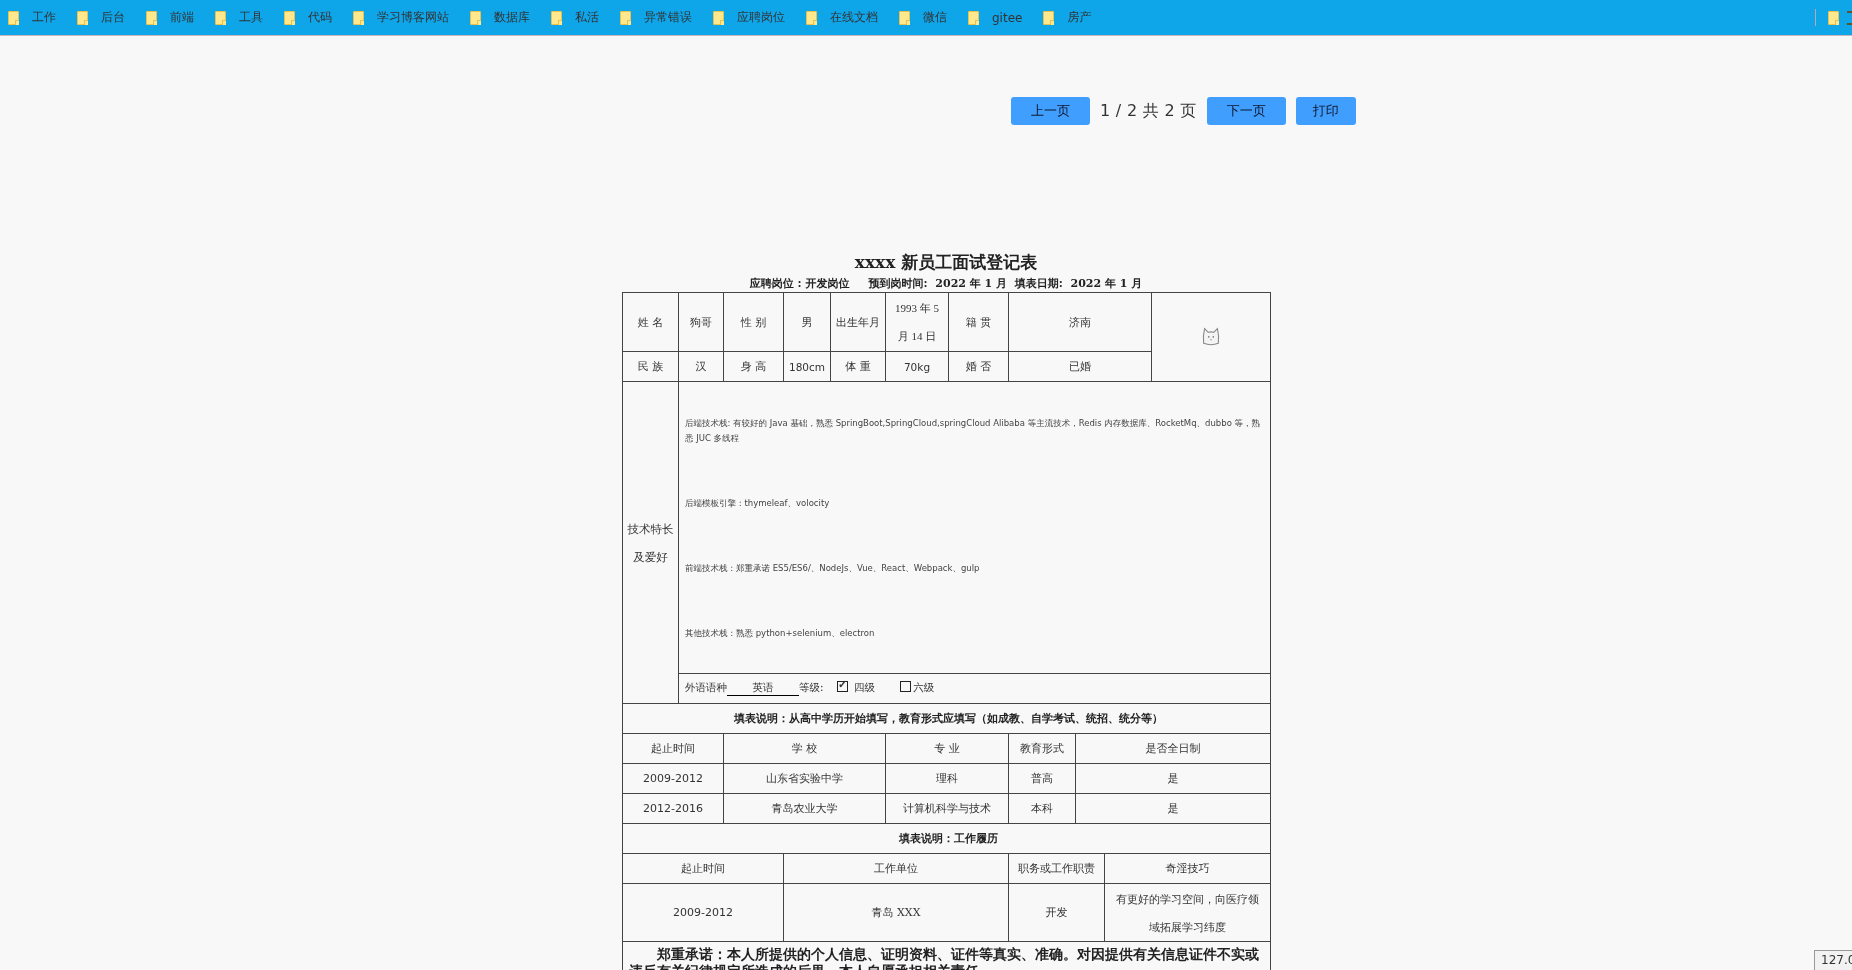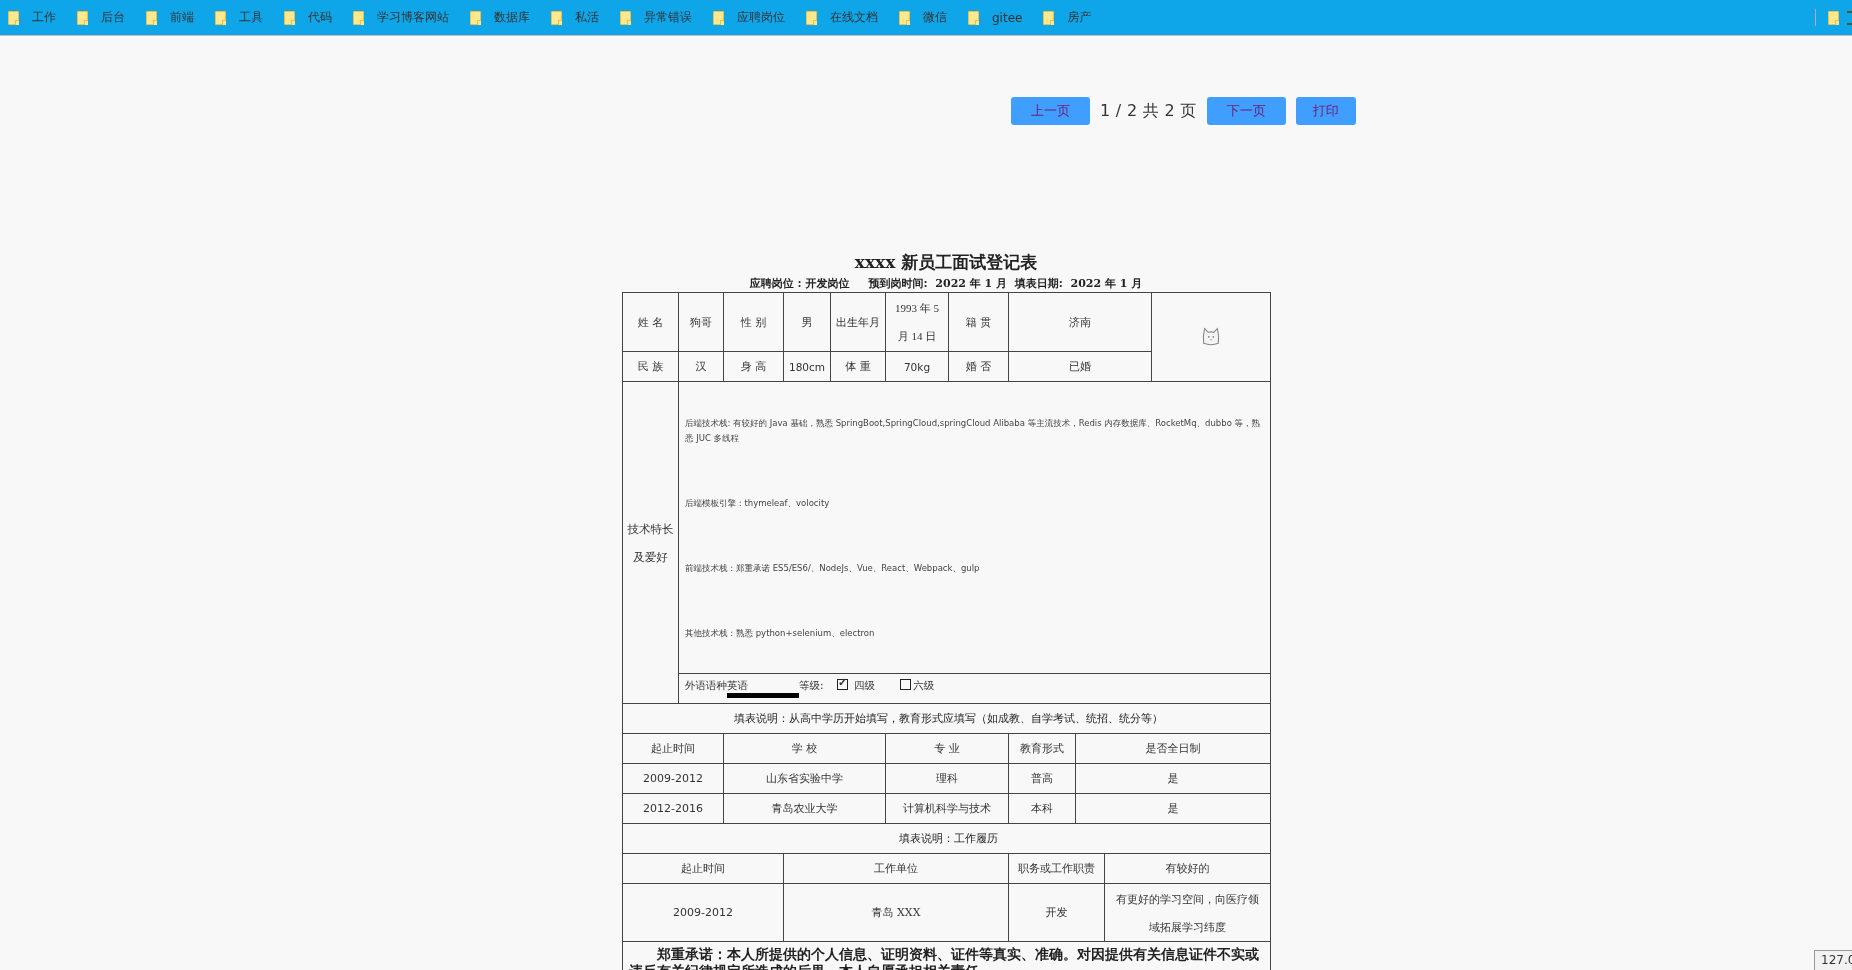--- a/index.html
+++ b/index.html
@@ -23,21 +23,21 @@
     content: ""; position: absolute; right: -1px; bottom: -1px; width: 3px; height: 4px;
     border-left: 1px solid #e9c14c; border-top: 1px solid #e9c14c; background: #ffe88e;
   }
   .bm-sep { position: absolute; left: 1815px; top: 9px; width: 1px; height: 17px; background: #b8a8ad; }
   .bm-overflow-folder { position: absolute; left: 1828px; top: 11px; }
   .bm-more { position: absolute; left: 1847px; top: 11px; width: 5px; height: 14px;
     border-top: 2px solid #553; border-bottom: 2px solid #553; }
 
   .pager { position: absolute; top: 97px; left: 1011px; display: flex; align-items: center; height: 28px; }
   .btn {
-    height: 28px; background: #409eff; color: #701a75; border: none; border-radius: 3px;
+    height: 28px; background: #409eff; color: #0f172a; border: none; border-radius: 3px;
     font-size: 13px; padding: 0 20px; cursor: pointer; font-family: "DejaVu Sans", sans-serif;
   }
   .btn.print { padding: 0 17px; }
   .page-info { font-size: 16px; color: #333; margin: 12px 10px; letter-spacing: 0.3px; }
 
   .form-title {
     position: absolute; top: 251px; left: 622px; width: 648px; text-align: center;
     font-family: "DejaVu Serif", serif; font-weight: bold; font-size: 17px; color: #222;
   }
   .form-subtitle {
@@ -49,24 +49,24 @@
     position: absolute; left: 622px; top: 292px; width: 648px; border-collapse: collapse;
     font-family: "DejaVu Serif", serif; font-size: 11px; color: #333; table-layout: fixed;
     background: #f8f8f8;
   }
   table.sheet td { border: 1px solid #444; text-align: center; vertical-align: middle; padding: 0 2px; }
   .lh2 { line-height: 28px; font-family: Liberation Serif, serif; }
 
   .skills-cell { text-align: left !important; vertical-align: top !important; padding: 0 6px !important; }
   .skill-line { font-family: "DejaVu Sans", sans-serif; font-size: 8.5px; color: #444; line-height: 15px; }
   .lang-cell { text-align: left !important; padding-left: 6px !important; }
-  .underline { display: inline-block; border-bottom: 5px solid #000000; width: 72px; }
+  .underline { display: inline-block; border-bottom: 1px solid #000000; width: 72px; text-align: center; }
   .cb { display: inline-block; width: 11px; height: 11px; border: 1px solid #222; vertical-align: -1px; margin-left: 10px; position: relative; }
   .cb.checked::after { content: "✓"; position: absolute; left: 0px; top: -4px; font-size: 11px; font-weight: bold; }
-  .note-cell { text-align: center; padding-left: 6px !important; font-weight: normal; color: #222; }
+  .note-cell { text-align: center; padding-left: 6px !important; font-weight: bold; color: #222; }
   .promise { text-align: left !important; font-family: "DejaVu Sans", sans-serif; font-weight: bold; font-size: 14px; color: #222; padding: 4px 6px 0 6px !important; line-height: 17px; vertical-align: top !important; text-indent: 28px; }
 
   .status-bubble {
     position: absolute; left: 1814px; top: 950px; width: 60px; height: 22px;
     border: 1px solid #999; background: #f2f2f2; font-size: 12px; color: #333;
     padding: 2px 0 0 6px; font-family: "DejaVu Sans", sans-serif; white-space: nowrap; overflow: hidden;
   }
   .avatar-icon { display: inline-block; width: 22px; height: 22px; }
 </style>
 </head>
@@ -246,21 +246,21 @@
     <td colspan="7">是</td>
   </tr>
 
   <tr style="height:30px">
     <td colspan="15" class="note-cell">填表说明：工作履历</td>
   </tr>
   <tr style="height:30px">
     <td colspan="3">起止时间</td>
     <td colspan="4">工作单位</td>
     <td colspan="4">职务或工作职责</td>
-    <td colspan="4">有较好的</td>
+    <td colspan="4">奇淫技巧</td>
   </tr>
   <tr style="height:58px">
     <td colspan="3" style="font-family:'DejaVu Sans',sans-serif;font-size:11px">2009-2012</td>
     <td colspan="4">青岛 XXX</td>
     <td colspan="4">开发</td>
     <td colspan="4" class="lh2" style="padding:0 6px">有更好的学习空间，向医疗领域拓展学习纬度</td>
   </tr>
   <tr style="height:60px">
     <td colspan="15" class="promise">郑重承诺：本人所提供的个人信息、证明资料、证件等真实、准确。对因提供有关信息证件不实或违反有关纪律规定所造成的后果，本人自愿承担相关责任。</td>
   </tr>

